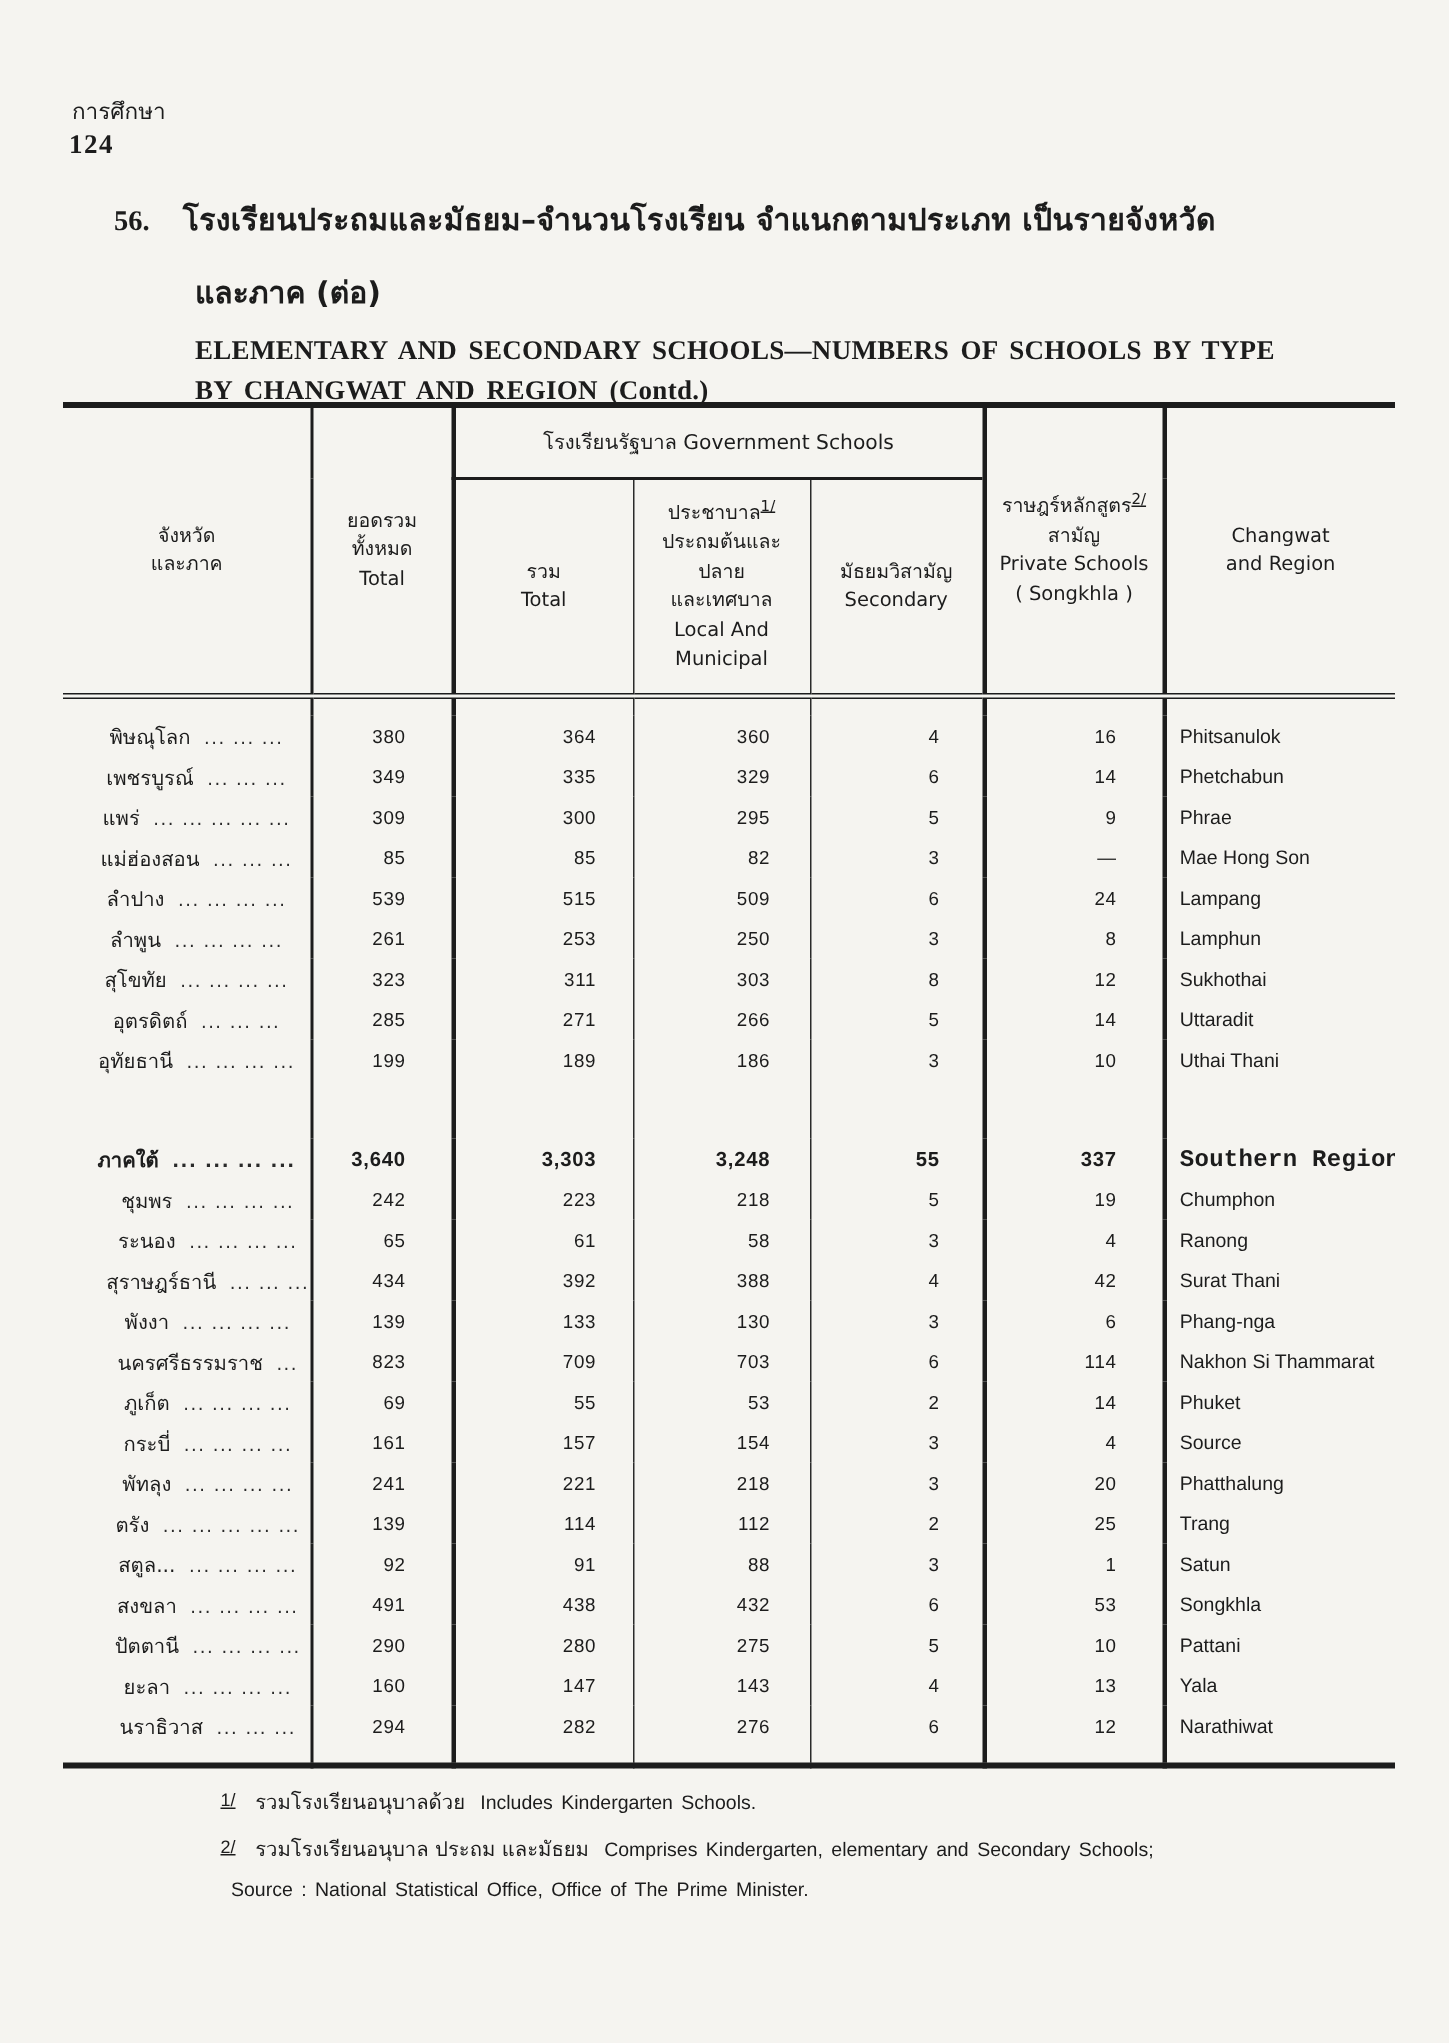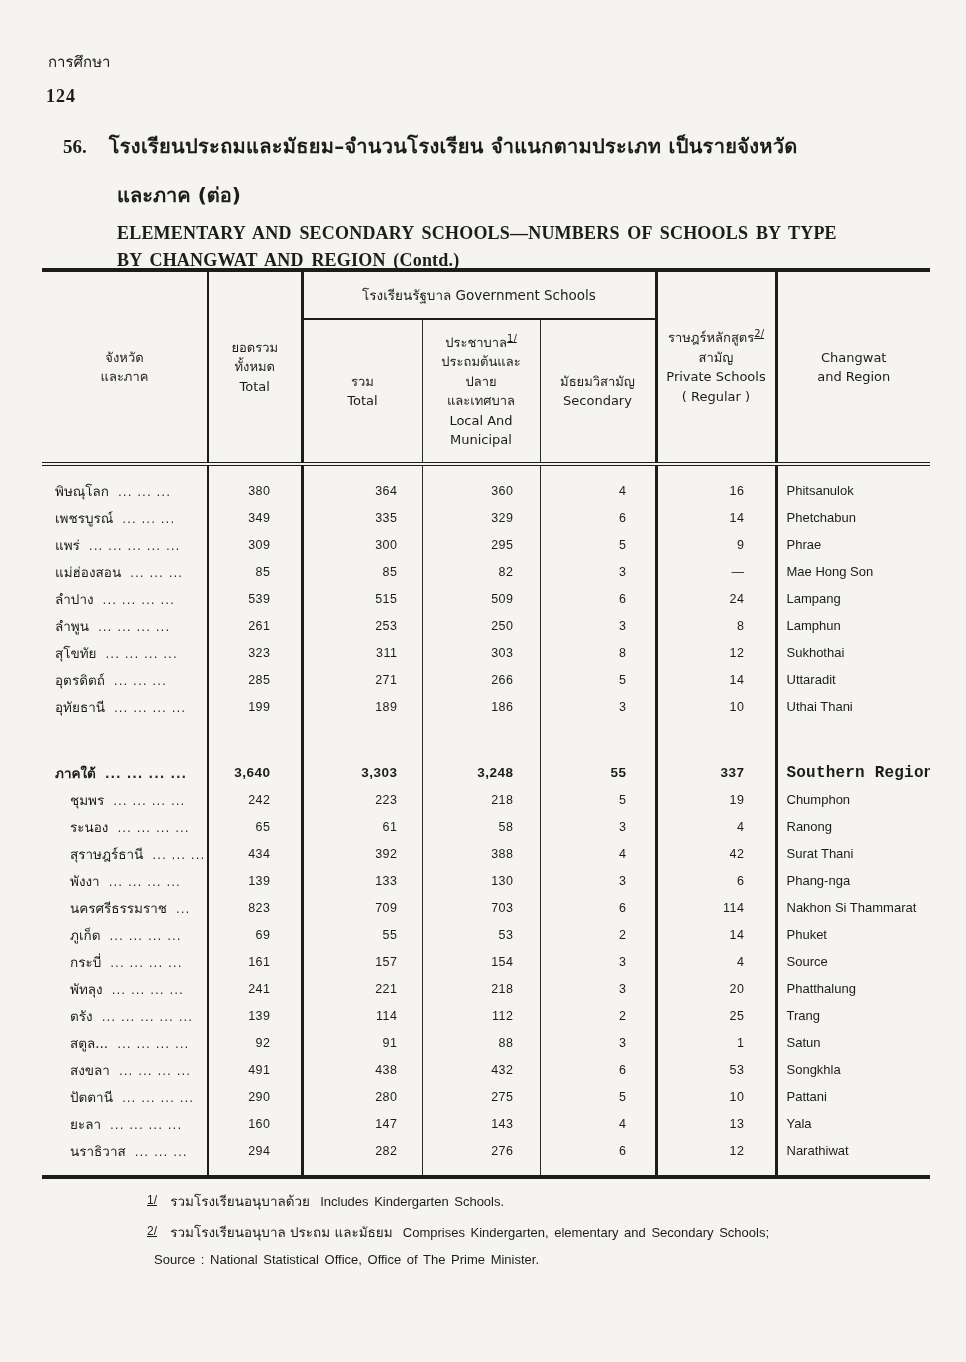--- a/index.html
+++ b/index.html
@@ -5,24 +5,24 @@
   html,body{margin:0;padding:0;}
   .page{
     position:relative;
     width:966px;height:1362px;
     background:#f5f4f0;
     color:#1c1c1c;
     font-family:"DejaVu Sans",sans-serif;
     overflow:hidden;
   }
   
-  .cat-label{position:absolute;left:48px;top:50px;font-size:15px;}
+  .cat-label{position:absolute;left:48px;top:62px;font-size:15px;}
   .page-number{position:absolute;left:46px;top:86px;font-size:18px;font-weight:bold;font-family:"Liberation Serif",serif;letter-spacing:1px;}
   
-  .title-block{position:absolute;left:63px;top:130px;width:860px;}
+  .title-block{position:absolute;left:76px;top:130px;width:860px;}
   .t-row1{display:flex;align-items:baseline;}
   .t-no{font-size:19px;font-weight:bold;margin-right:22px;font-family:"Liberation Serif",serif;}
   .t-th{font-size:20px;font-weight:bold;letter-spacing:.3px;}
   .t-th2{margin-left:54px;margin-top:17px;font-size:20px;font-weight:bold;}
   .t-en{margin-left:54px;font-family:"Liberation Serif",serif;font-weight:bold;font-size:18px;word-spacing:3px;letter-spacing:.2px;}
   .t-en1{margin-top:12px;}
   .t-en2{margin-top:6px;}
   
   .tbl-wrap{position:absolute;left:42px;top:268px;width:888px;}
   table{border-collapse:collapse;table-layout:fixed;width:888px;
@@ -39,21 +39,21 @@
   thead th{font-size:13px;line-height:1.5;text-align:center;border-bottom:4px double #1c1c1c;}
   thead .gov-span{border-bottom:2px solid #1c1c1c;height:46px;font-size:13.5px;}
   thead tr.h2 th{height:142px;}
   thead th .ln{display:block;}
   sup.fnref{font-size:10px;text-decoration:underline;line-height:0;}
   
   tbody tr{height:27px;}
   tbody tr.sp-small{height:13px;}
   tbody tr.sp-large{height:39px;}
   tbody td{font-size:13px;white-space:nowrap;overflow:hidden;}
-  td.name{text-align:left;padding-left:13px;font-size:13.5px;}
+  td.name{text-align:center;padding-left:13px;font-size:13.5px;}
   td.name.indent{padding-left:28px;}
   .dots{letter-spacing:1px;margin-left:9px;color:#2a2a2a;font-size:12px;}
   td.num{text-align:right;font-family:"Liberation Sans",sans-serif;font-size:12.5px;letter-spacing:.5px;}
   td.n-total{padding-right:30px;}
   td.n-gov{padding-right:24px;}
   td.n-local{padding-right:26px;margin-left:48px;}
   td.n-sec{padding-right:28px;}
   td.n-priv{padding-right:30px;}
   td.en{text-align:left;padding-left:9px;font-family:"Liberation Sans",sans-serif;font-size:13px;}
   tr.bold-row td{font-weight:bold;}
@@ -106,21 +106,21 @@
           <th rowspan="2" class="c2">
             <span class="ln">ยอดรวม</span>
             <span class="ln">ทั้งหมด</span>
             <span class="ln">Total</span>
           </th>
           <th colspan="3" class="c5 gov-span">โรงเรียนรัฐบาล  Government Schools</th>
           <th rowspan="2" class="c6">
             <span class="ln"><span>ราษฎร์หลักสูตร</span><sup class="fnref">2/</sup></span>
             <span class="ln">สามัญ</span>
             <span class="ln">Private Schools</span>
-            <span class="ln">( Regular )</span>
+            <span class="ln">( Songkhla )</span>
           </th>
           <th rowspan="2" class="c7">
             <span class="ln">Changwat</span>
             <span class="ln">and Region</span>
           </th>
         </tr>
         <tr class="h2">
           <th class="c3">
             <span class="ln">รวม</span>
             <span class="ln">Total</span>

